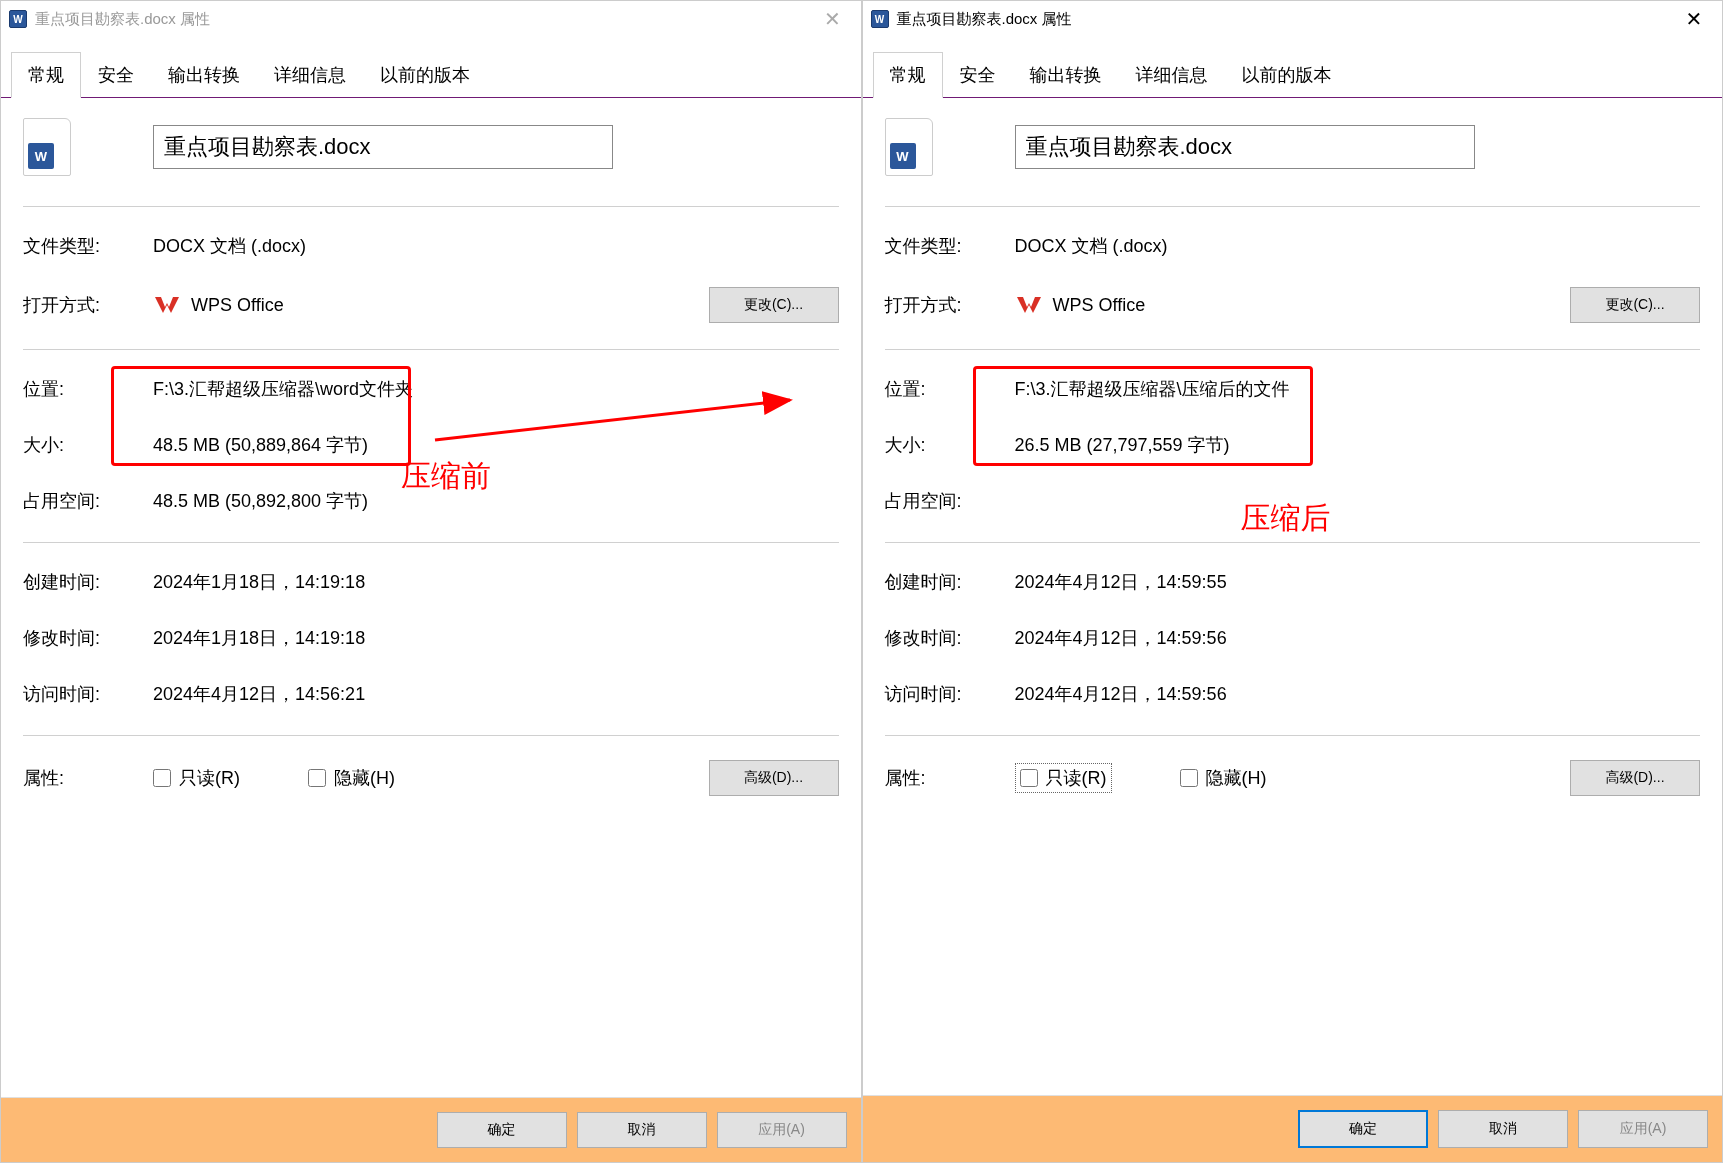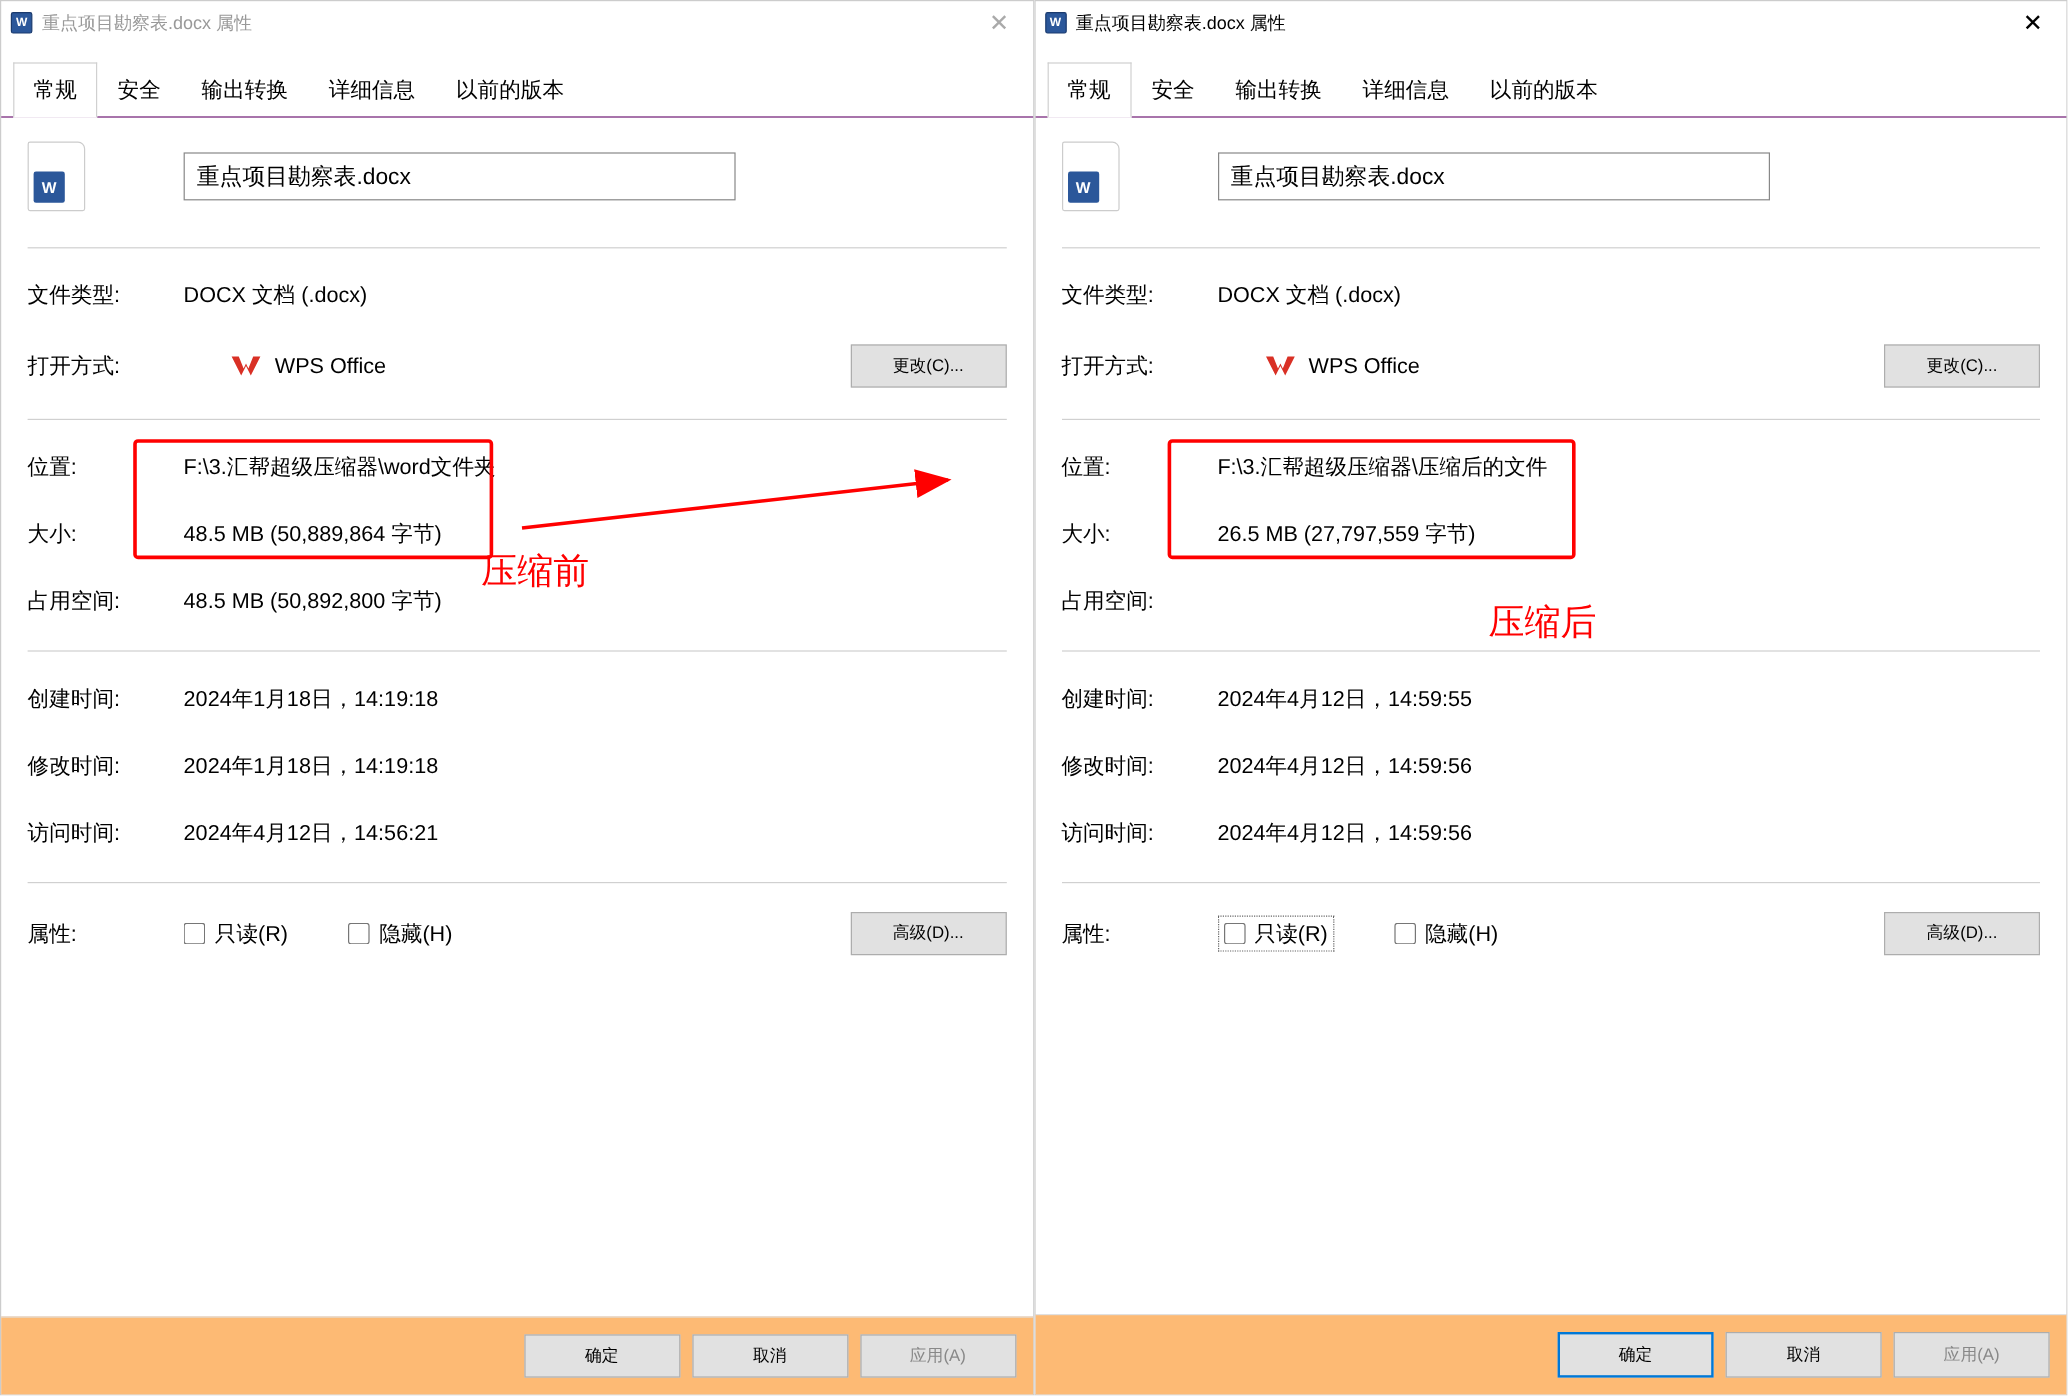--- a/index.html
+++ b/index.html
@@ -16,30 +16,30 @@
     .tab-bar { display: flex; border-bottom: 1px solid #701a75; padding: 0 10px; margin-top: 14px; }
     .tab { padding: 10px 16px; font-size: 18px; cursor: pointer; border: 1px solid transparent; border-bottom: none; position: relative; bottom: -1px; }
     .tab.active { border: 1px solid #d0d0d0; border-bottom: 1px solid #fff; background: #fff; }
     .content { padding: 20px 22px; flex: 1; position: relative; }
     .row { display: flex; align-items: center; margin-bottom: 26px; min-height: 30px; }
     .row.file-row { margin-bottom: 30px; align-items: center; }
     .label { width: 130px; font-size: 18px; flex-shrink: 0; }
     .value { font-size: 18px; flex: 1; }
     .file-icon { width: 48px; height: 58px; border: 1px solid #ccc; border-radius: 2px 6px 2px 2px; position: relative; background: #fff; margin-right: 82px; display: flex; align-items: flex-end; }
     .file-icon-inner { width: 26px; height: 26px; background: #2b579a; margin: 0 0 6px 4px; border-radius: 2px; display: flex; align-items: center; justify-content: center; color: #fff; font-size: 13px; font-weight: bold; }
-    .filename-input { border: 1px solid #888; padding: 8px 10px; font-size: 19px; width: 460px; font-family: inherit; }
+    .filename-input { border: 1px solid #888; padding: 8px 10px; font-size: 22px; width: 460px; font-family: inherit; }
     .wps-icon { display: inline-flex; align-items: center; }
     .wps-logo { width: 28px; height: 24px; margin-right: 10px; display: inline-block; position: relative; }
     .btn { border: 1px solid #adadad; background: #e1e1e1; padding: 8px 22px; font-size: 14px; cursor: pointer; font-family: inherit; min-width: 130px; }
     .btn.disabled { color: #888; }
     .btn.primary { border: 2px solid #0078d7; }
-    .open-with-row { display: flex; align-items: center; gap: 38px; }
+    .open-with-row { display: flex; align-items: center; }
     .open-with-row .value { flex: 1; }
     .divider { border: none; border-top: 1px solid #d0d0d0; margin: 8px 0 24px 0; }
-    .checkbox-group { display: flex; align-items: center; gap: 50px; }
+    .checkbox-group { display: flex; align-items: center; gap: 68px; }
     .checkbox-item { display: flex; align-items: center; gap: 8px; font-size: 18px; }
     .checkbox { width: 18px; height: 18px; }
     .checkbox-item.dotted { border: 1px dotted #666; padding: 2px 4px; }
     .button-bar { display: flex; justify-content: flex-end; gap: 10px; padding: 14px 14px; border-top: 1px solid #e0e0e0; background: #fdba74; }
     .highlight-box { position: absolute; border: 3px solid #ff0000; border-radius: 4px; pointer-events: none; }
     .annotation { position: absolute; color: #ff0000; font-size: 30px; font-weight: 500; pointer-events: none; font-family: Liberation Serif, serif; }
     .arrow-svg { position: absolute; pointer-events: none; z-index: 10; }
   </style>
 </head>
 <body>

